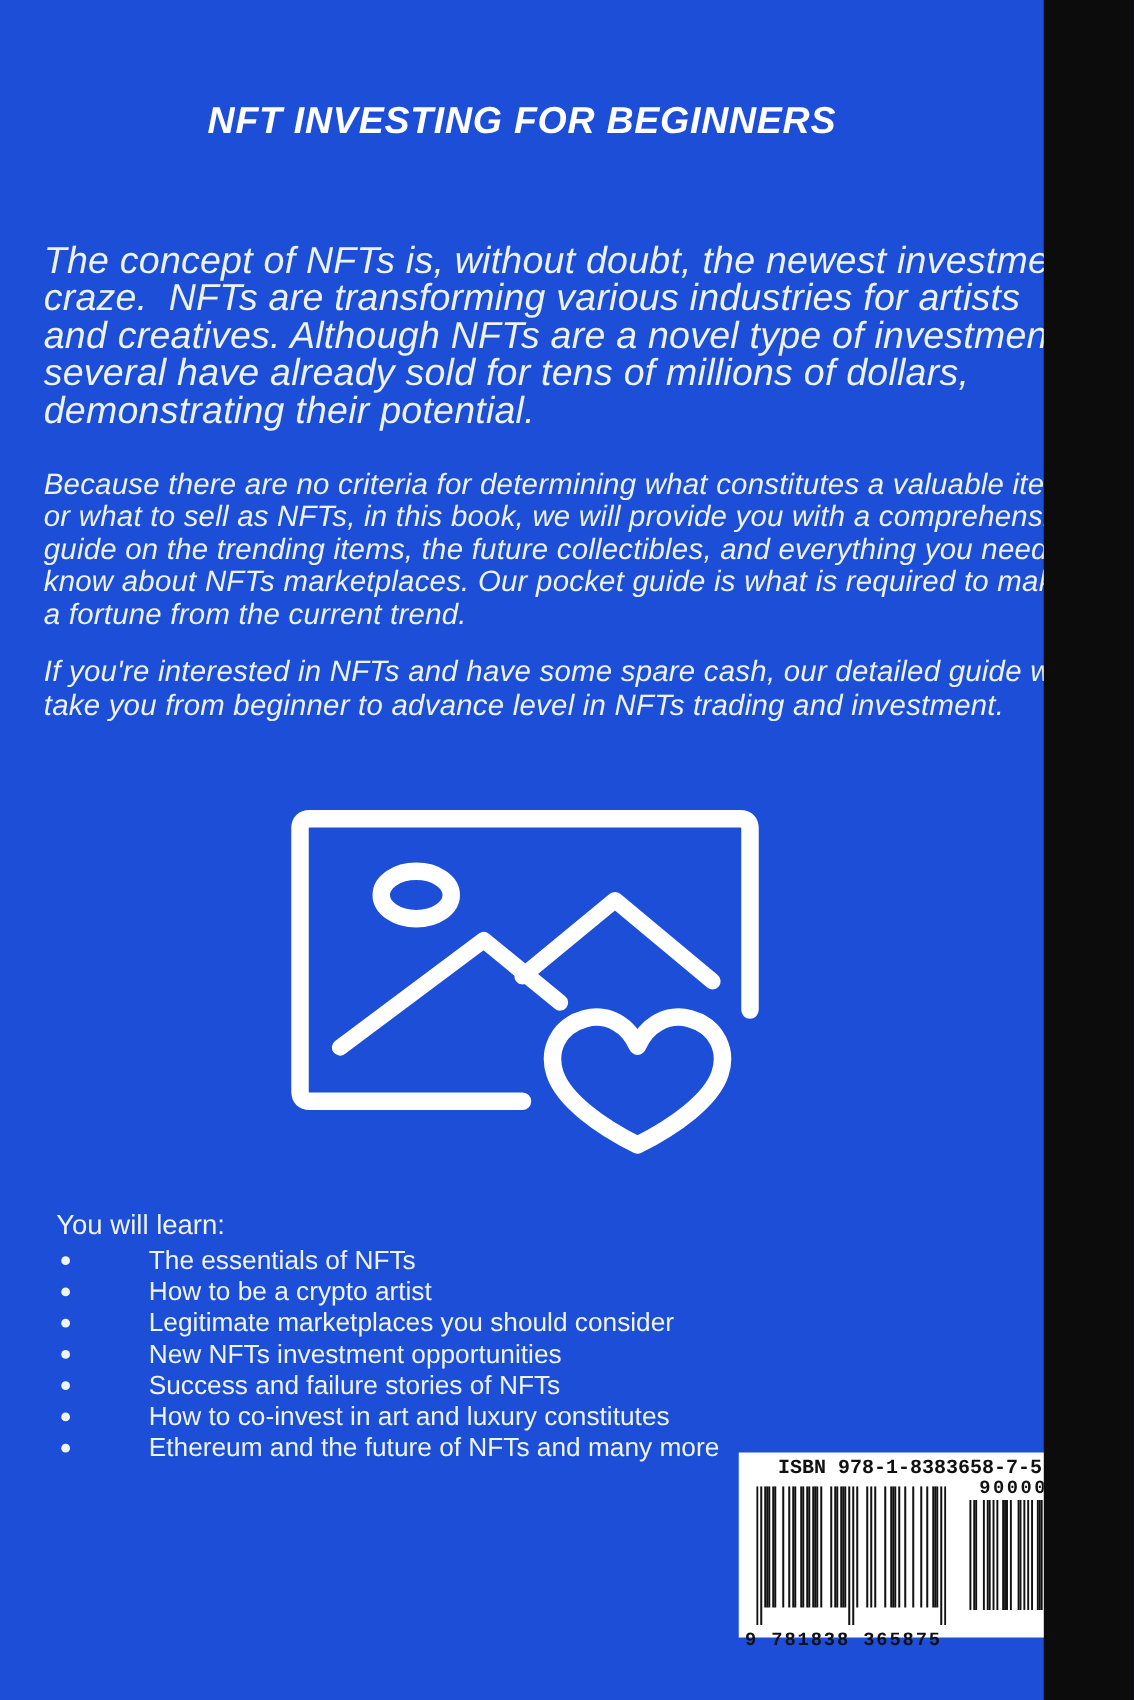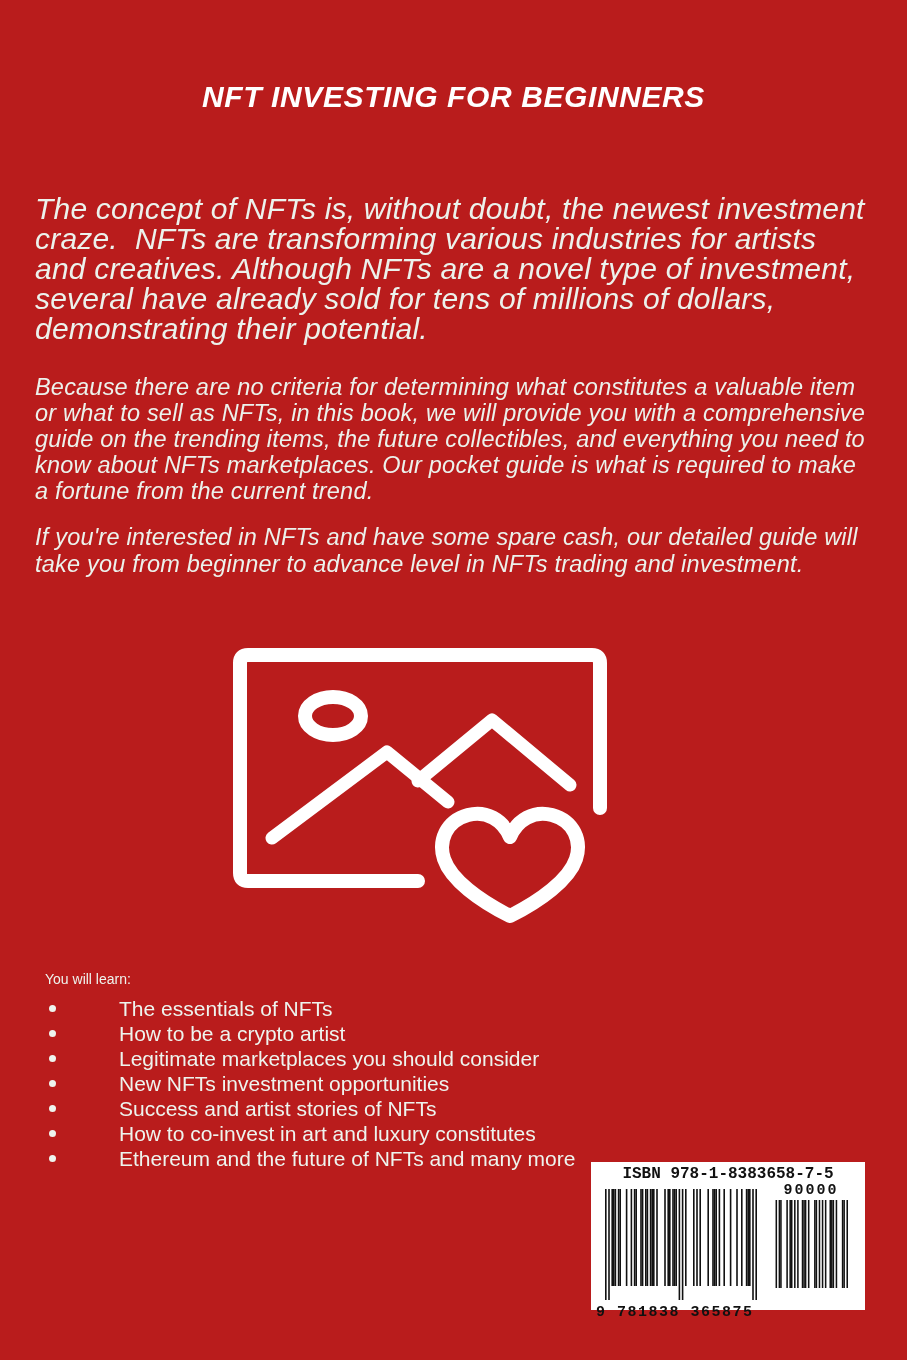--- a/index.html
+++ b/index.html
@@ -1,36 +1,36 @@
 <!DOCTYPE html>
 <html><head>
 <meta charset="utf-8">
 <style>
   html,body{margin:0;padding:0;background:#0c0c0c;}
   .page{
-    position:relative;width:907px;height:1360px;overflow:hidden;
-    background:#b91c1c;
+    position:relative;width:835px;height:1360px;overflow:hidden;
+    background:#1d4ed8;
     font-family:"Liberation Sans", sans-serif;
     -webkit-font-smoothing:antialiased;
   }
   .title{
     position:absolute;left:0;right:0;top:80px;text-align:center;
     font-style:italic;font-weight:700;font-size:30px;letter-spacing:.6px;
     color:#ffffff;
   }
   .para{
     position:absolute;left:35px;width:838px;color:#ecf2ec;
     font-style:italic;white-space:pre-wrap;letter-spacing:.2px;
   }
   .p1{top:194px;font-size:30px;line-height:30px;}
   .p2{top:374px;font-size:23.5px;line-height:26px;}
   .p3{top:524px;font-size:23.5px;line-height:27px;}
   .icon-svg{position:absolute;left:228px;top:645px;}
   .learn{position:absolute;left:45px;top:966px;color:#eef4ee;width:620px;}
-  .learn-heading{font-size:14px;line-height:27px;font-weight:400;}
+  .learn-heading{font-size:22px;line-height:27px;font-weight:400;}
   .learn-list{list-style:none;margin:3px 0 0 0;padding:0;}
   .learn-item{position:relative;padding-left:74px;font-size:21px;line-height:25px;}
   .bullet-dot{
     position:absolute;left:4px;top:9px;width:7px;height:7px;border-radius:50%;
     background:#eef4ee;
   }
   .barcode-box{
     position:absolute;left:591px;top:1162px;width:274px;height:148px;
     background:#ffffff;color:#111;
   }
@@ -89,21 +89,21 @@
       <li class="learn-item">
         <span class="bullet-dot"></span>
         <span>Legitimate marketplaces you should consider</span>
       </li>
       <li class="learn-item">
         <span class="bullet-dot"></span>
         <span>New NFTs investment opportunities</span>
       </li>
       <li class="learn-item">
         <span class="bullet-dot"></span>
-        <span>Success and artist stories of NFTs</span>
+        <span>Success and failure stories of NFTs</span>
       </li>
       <li class="learn-item">
         <span class="bullet-dot"></span>
         <span>How to co-invest in art and luxury constitutes</span>
       </li>
       <li class="learn-item">
         <span class="bullet-dot"></span>
         <span>Ethereum and the future of NFTs and many more</span>
       </li>
     </ul>

